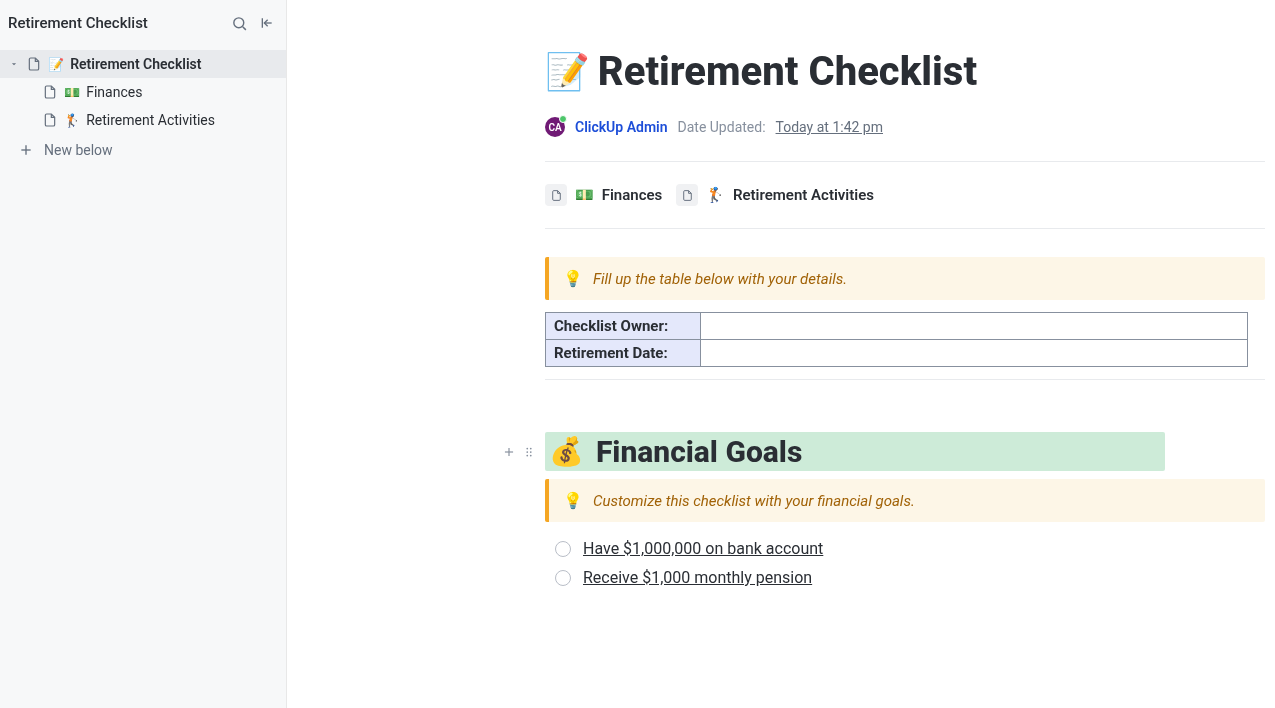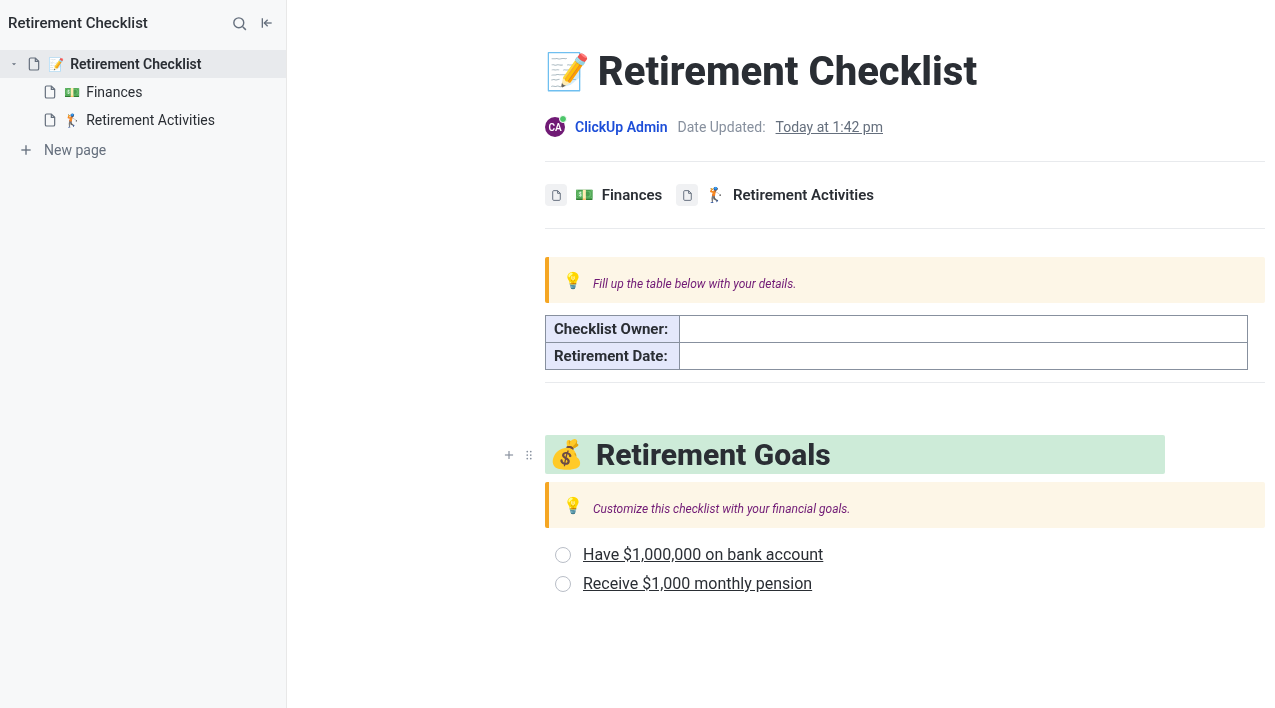--- a/index.html
+++ b/index.html
@@ -198,40 +198,39 @@
   background: #fdf6e7;
   border-left: 4px solid #f5a623;
   padding: 12px 14px;
   border-radius: 2px;
   margin-top: 28px;
   margin-bottom: 12px;
 }
 .callout-emoji { font-size: 16px; }
 .callout-text {
   font-style: italic;
-  color: #701a75;
-  font-size: 12px;
-  margin-top: 8px;
+  color: #a16207;
+  font-size: 15px;
 }
 
 .info-table {
   width: 703px;
   border-collapse: collapse;
   border: 1px solid #87909e;
   margin-bottom: 8px;
 }
 .info-table td {
   border: 1px solid #87909e;
   padding: 4px 8px;
   font-size: 15px;
 }
 .info-table .label-cell {
   background: #e4e8fb;
   font-weight: 700;
-  width: 134px;
+  width: 155px;
   color: #2a2e34;
   margin-top: 22px;
 }
 .info-table .value-cell { background: #fff; }
 
 .section-heading-row {
   display: flex;
   align-items: center;
   gap: 6px;
   margin-top: 52px;
@@ -349,21 +348,21 @@
     </li>
   </ul>
 
   <div class="new-page">
     <span class="plus-icon">
       <svg viewBox="0 0 24 24" width="16" height="16" fill="none" stroke="currentColor" stroke-width="2">
           <line x1="12" y1="5" x2="12" y2="19"></line>
           <line x1="5" y1="12" x2="19" y2="12"></line>
         </svg>
     </span>
-    <span>New page</span>
+    <span>New below</span>
   </div>
 </aside>
 
 <main class="main">
   <div class="content">
 
     <h1 class="page-title">
       <span class="title-emoji">📝</span>
       <span>Retirement Checklist</span>
     </h1>
@@ -439,21 +438,21 @@
               <circle cx="15" cy="6" r="1.5"></circle>
               <circle cx="9" cy="12" r="1.5"></circle>
               <circle cx="15" cy="12" r="1.5"></circle>
               <circle cx="9" cy="18" r="1.5"></circle>
               <circle cx="15" cy="18" r="1.5"></circle>
             </svg>
         </span>
       </div>
       <h2 class="section-heading">
         <span class="section-emoji">💰</span>
-        <span>Retirement Goals</span>
+        <span>Financial Goals</span>
       </h2>
     </div>
 
     <div class="callout" style="margin-top:8px;">
       <span class="callout-emoji">💡</span>
       <span class="callout-text">Customize this checklist with your financial goals.</span>
     </div>
 
     <ul class="checklist">
       <li>

